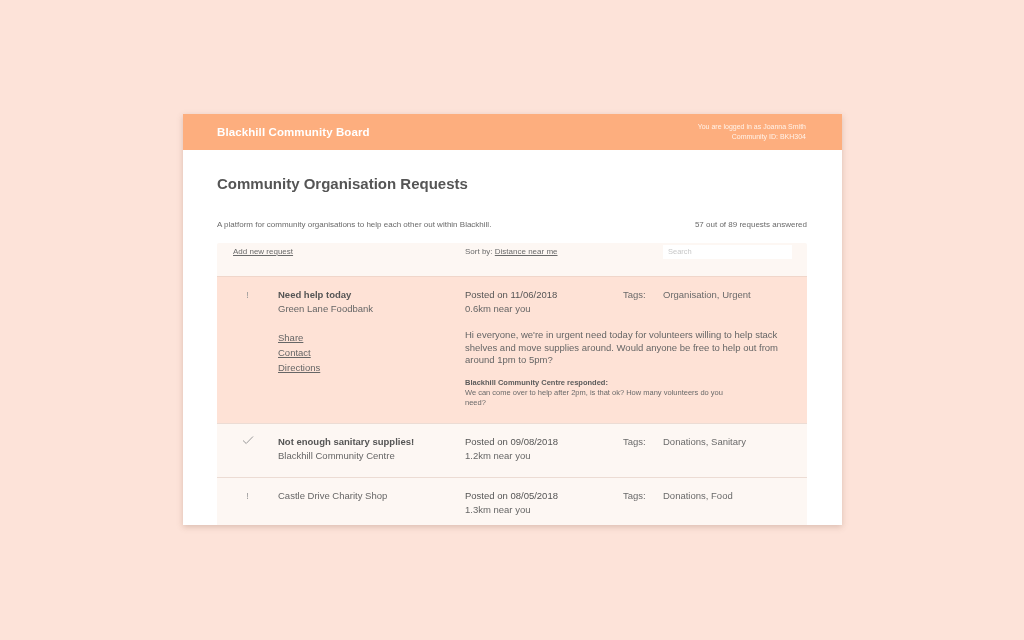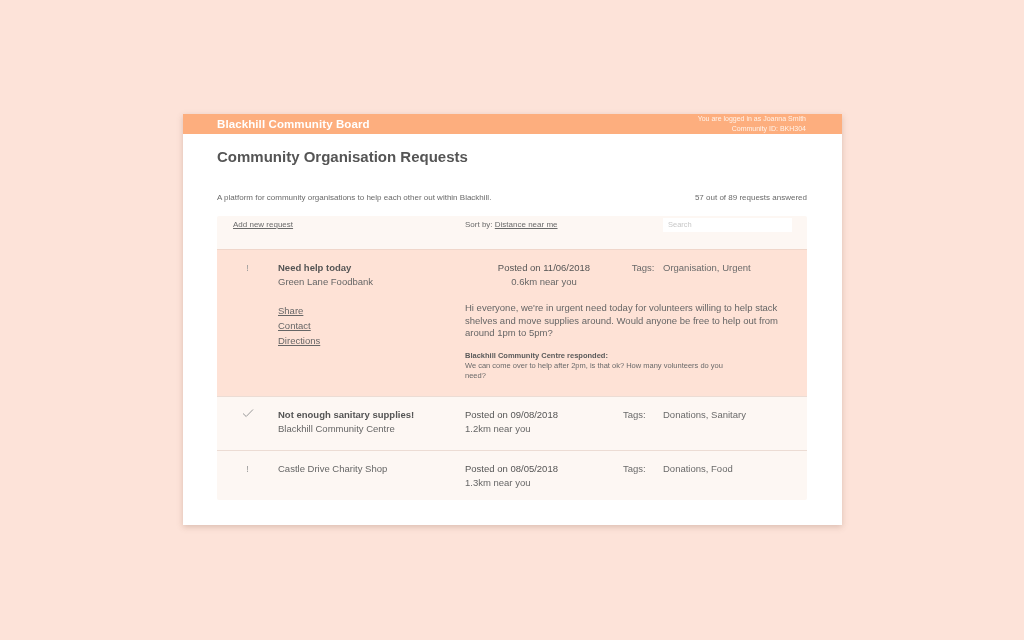--- a/index.html
+++ b/index.html
@@ -12,42 +12,42 @@
   }
   .window {
     position: absolute;
     left: 183px; top: 114px;
     width: 659px; height: 411px;
     background: #ffffff;
     box-shadow: 0 2px 6px rgba(120, 80, 60, 0.25);
     overflow: hidden;
   }
   .topbar {
-    height: 20px;
+    height: 36px;
     background: #fdae7e;
     display: flex;
     align-items: center;
     justify-content: space-between;
     padding: 0 36px 0 34px;
   }
   .brand {
     color: #ffffff;
     font-weight: bold;
     font-size: 11.5px;
     letter-spacing: 0.1px;
   }
   .user-info {
     color: #fff3ea;
     font-size: 7px;
     text-align: right;
     line-height: 10.5px;
   }
   .content { padding: 0 35px 0 34px; }
   .page-title {
-    margin-top: 14px;
+    margin-top: 25px;
     font-size: 15px;
     font-weight: bold;
     color: #555555;
   }
   .subrow {
     margin-top: 28px;
     display: flex;
     justify-content: space-between;
     font-size: 8px;
     color: #6a6a6a;
@@ -92,21 +92,21 @@
   .col-posted { width: 158px; }
   .col-tags { width: 40px; color: #6a6a6a; }
   .col-tagvals { color: #6a6a6a; }
   .title { font-weight: bold; color: #555; }
   .org { color: #666; }
   .links { margin-top: 14px; }
   .links a { display: block; color: #666; text-decoration: underline; line-height: 15px; }
   .posted { color: #555; }
   .dist { color: #666; }
   .details { width: 340px; }
-  .details .head { display: flex; text-align: center; }
+  .details .head { display: flex; }
   .message { margin-top: 13px; color: #666; line-height: 12.5px; font-size: 9.5px; padding-right: 10px; }
   .response { margin-top: 11px; font-size: 7.5px; line-height: 10px; color: #6a6a6a; }
   .response .who { font-weight: bold; color: #5a5a5a; }
   .check svg { width: 12px; height: 10px; }
 </style>
 </head>
 <body>
 
 <div class="window">
   <div class="topbar">

